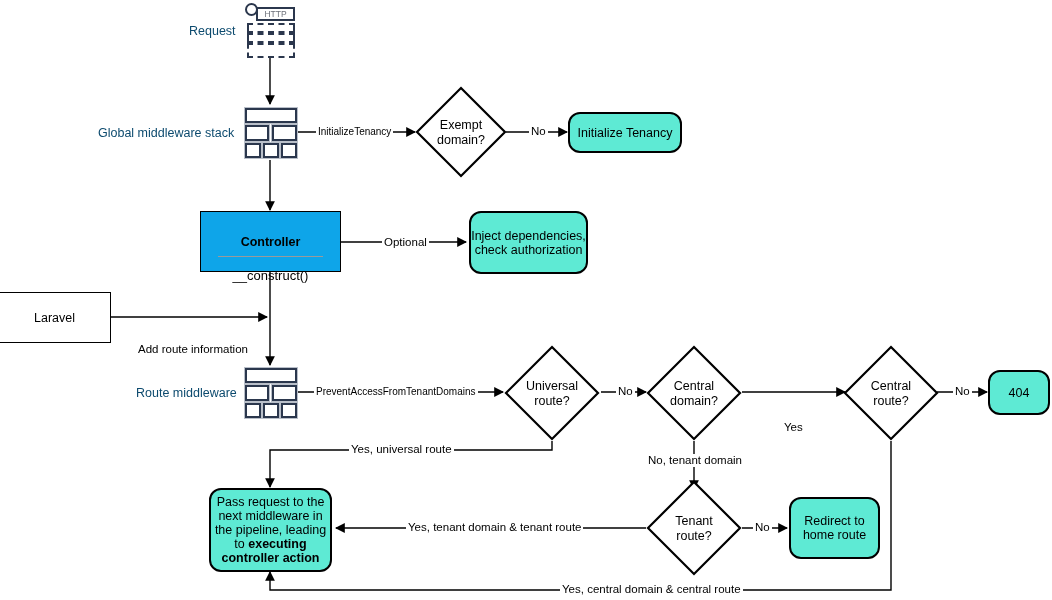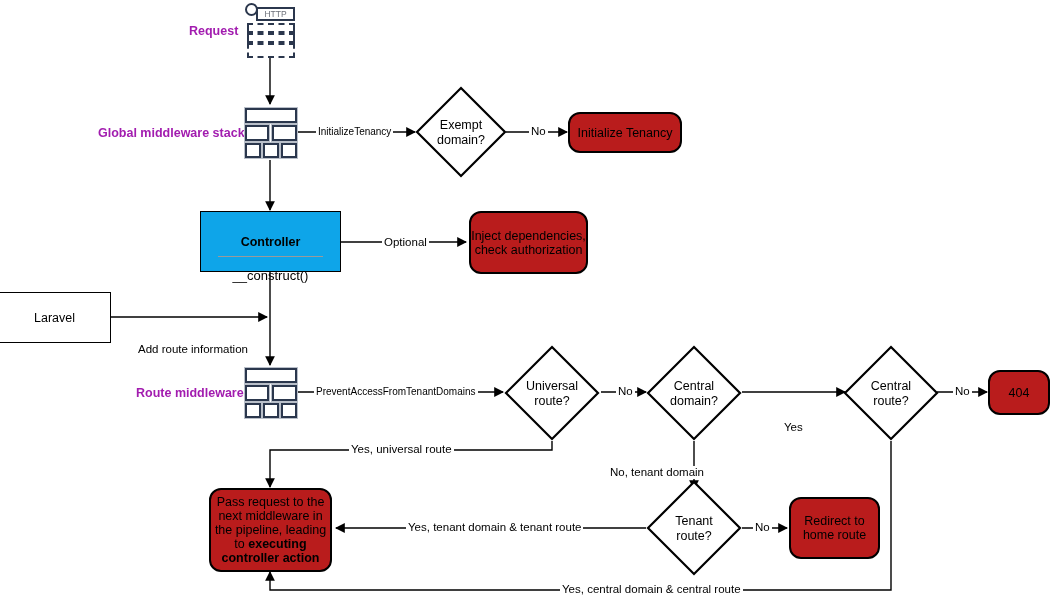--- a/index.html
+++ b/index.html
@@ -40,21 +40,21 @@
   }
   
   .rect {
     border: 1.6px solid #000;
     background: #fff;
   }
   
   .rounded {
     border: 2.2px solid #000;
     border-radius: 12px;
-    background: #b91c1c;
+    background: #5eead4;
   }
   
   .classbox {
     border: 1.6px solid #000;
     background: #0ea5e9;
     display: block;
     padding: 17px;
   }
   .classbox .cls-title {
     font-weight: bold;
@@ -82,23 +82,23 @@
     left: 0; top: 50%;
     width: 100%;
     transform: translateY(-50%);
     text-align: center;
     font-size: 12.5px;
     line-height: 14.5px;
   }
   
   .sidelabel {
     position: absolute;
-    font-weight: bold;
+    font-weight: normal;
     font-size: 12.5px;
-    color: #a21caf;
+    color: #0c4a6e;
     white-space: nowrap;
   }
   
   .elabel {
     position: absolute;
     font-size: 11.5px;
     line-height: 13px;
     color: #000;
     background: #fff;
     white-space: nowrap;
@@ -301,21 +301,21 @@
   </div>
 
   <div class="elabel" style="left:953px; top:385px;">No</div>
 
   <div class="node rounded" style="left:988px; top:370px; width:62px; height:45px;">
     <span>404</span>
   </div>
 
   <div class="elabel" style="left:349px; top:443px;">Yes, universal route</div>
 
-  <div class="elabel" style="left:608px; top:454px;margin-top:12px;">No, tenant domain</div>
+  <div class="elabel" style="left:646px; top:454px;">No, tenant domain</div>
 
   <div class="diamond" style="left:646px; top:480px; width:96px; height:96px;">
     <svg class="dshape" viewBox="0 0 96 96">
       <polygon points="48,2 94,48 48,94 2,48" fill="#fff" stroke="#000" stroke-width="2.2"></polygon>
     </svg>
     <div class="dlabel">
       <div>Tenant</div>
       <div>route?</div>
     </div>
   </div>

